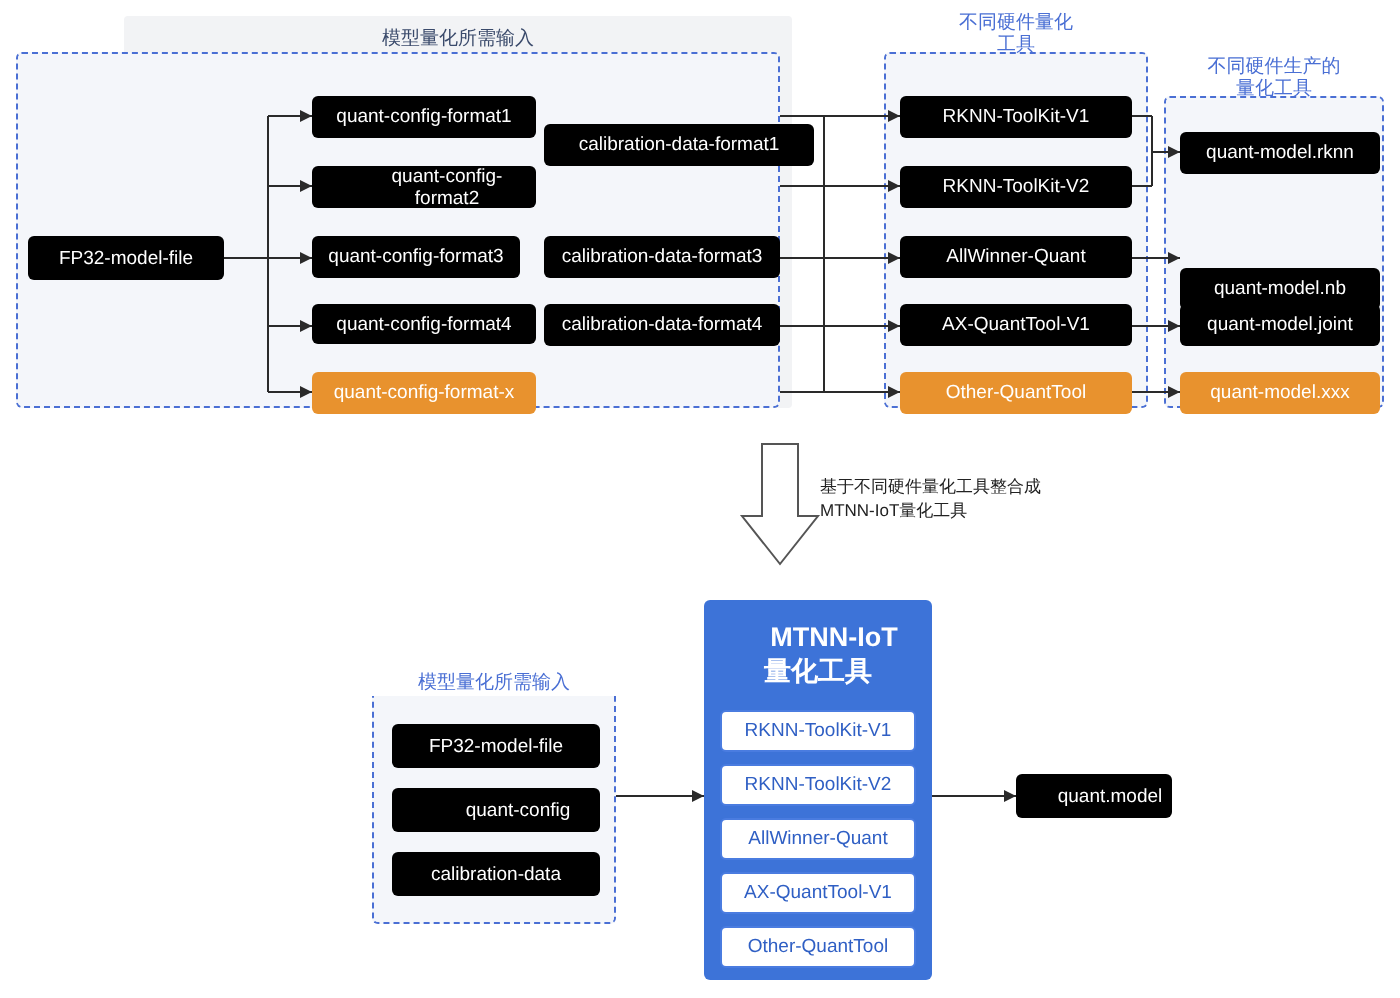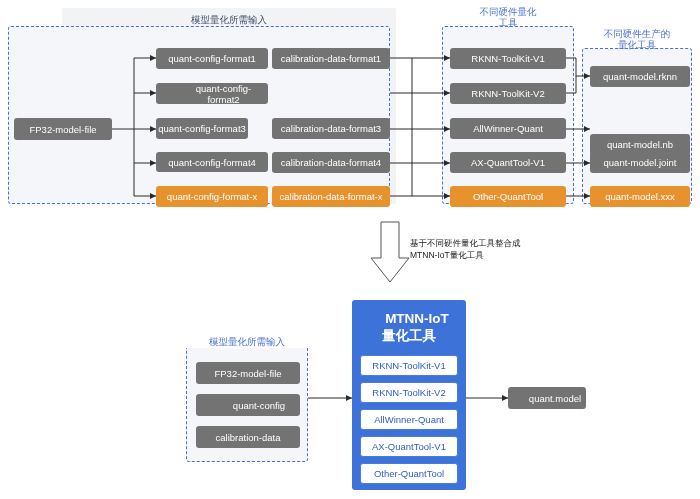--- a/index.html
+++ b/index.html
@@ -38,21 +38,21 @@
     font-size: 9.5px;
     text-align: center;
     line-height: 12px;
   }
   .group-title.dark {
     color: #3a4a6b;
   }
 
   
   .node {
-    background: #737373;
+    background: #000000;
     color: #ffffff;
     font-size: 9.5px;
     border-radius: 3px;
     display: flex;
     align-items: center;
     justify-content: center;
     text-align: center;
     line-height: 11px;
     padding: 0 2px;
   }
@@ -158,28 +158,27 @@
 
     <path d="M308,398 L352,398" stroke="#2a2a2a" stroke-width="1" fill="none" marker-end="url(#arrow)"></path>
 
     <path d="M466,398 L508,398" stroke="#2a2a2a" stroke-width="1" fill="none" marker-end="url(#arrow)"></path>
   </svg>
 
   <div class="abs node" style="left:14px; top:118px; width:98px; height:22px;">FP32-model-file</div>
 
   <div class="abs node" style="left:156px; top:48px; width:112px; height:21px;">quant-config-format1</div>
   <div class="abs node" style="left:156px; top:83px; width:112px; height:21px;padding-left:25px;">quant-config-format2</div>
-  <div class="abs node" style="left:156px; top:118px; width:92px; height:21px;">quant-config-format3</div>
+  <div class="abs node" style="left:156px; top:118px; width:104px; height:21px;">quant-config-format3</div>
   <div class="abs node" style="left:156px; top:152px; width:112px; height:20px;">quant-config-format4</div>
   <div class="abs node orange" style="left:156px; top:186px; width:112px; height:21px;">quant-config-format-x</div>
 
-  <div class="abs node" style="left:272px; top:48px; width:118px; height:21px;">calibration-data-format1</div>
+  <div class="abs node" style="left:272px; top:62px; width:135px; height:21px;">calibration-data-format1</div>
   <div class="abs node" style="left:272px; top:118px; width:118px; height:21px;">calibration-data-format3</div>
   <div class="abs node" style="left:272px; top:152px; width:118px; height:21px;">calibration-data-format4</div>
-  <div class="abs node orange" style="left:272px; top:186px; width:118px; height:21px;">calibration-data-format-x</div>
 
   <div class="abs node" style="left:450px; top:48px; width:116px; height:21px;">RKNN-ToolKit-V1</div>
   <div class="abs node" style="left:450px; top:83px; width:116px; height:21px;">RKNN-ToolKit-V2</div>
   <div class="abs node" style="left:450px; top:118px; width:116px; height:21px;">AllWinner-Quant</div>
   <div class="abs node" style="left:450px; top:152px; width:116px; height:21px;">AX-QuantTool-V1</div>
   <div class="abs node orange" style="left:450px; top:186px; width:116px; height:21px;">Other-QuantTool</div>
 
   <div class="abs node" style="left:590px; top:66px; width:100px; height:21px;">quant-model.rknn</div>
   <div class="abs node" style="left:590px; top:134px; width:100px; height:21px;">quant-model.nb</div>
   <div class="abs node" style="left:590px; top:152px; width:100px; height:21px;">quant-model.joint</div>

